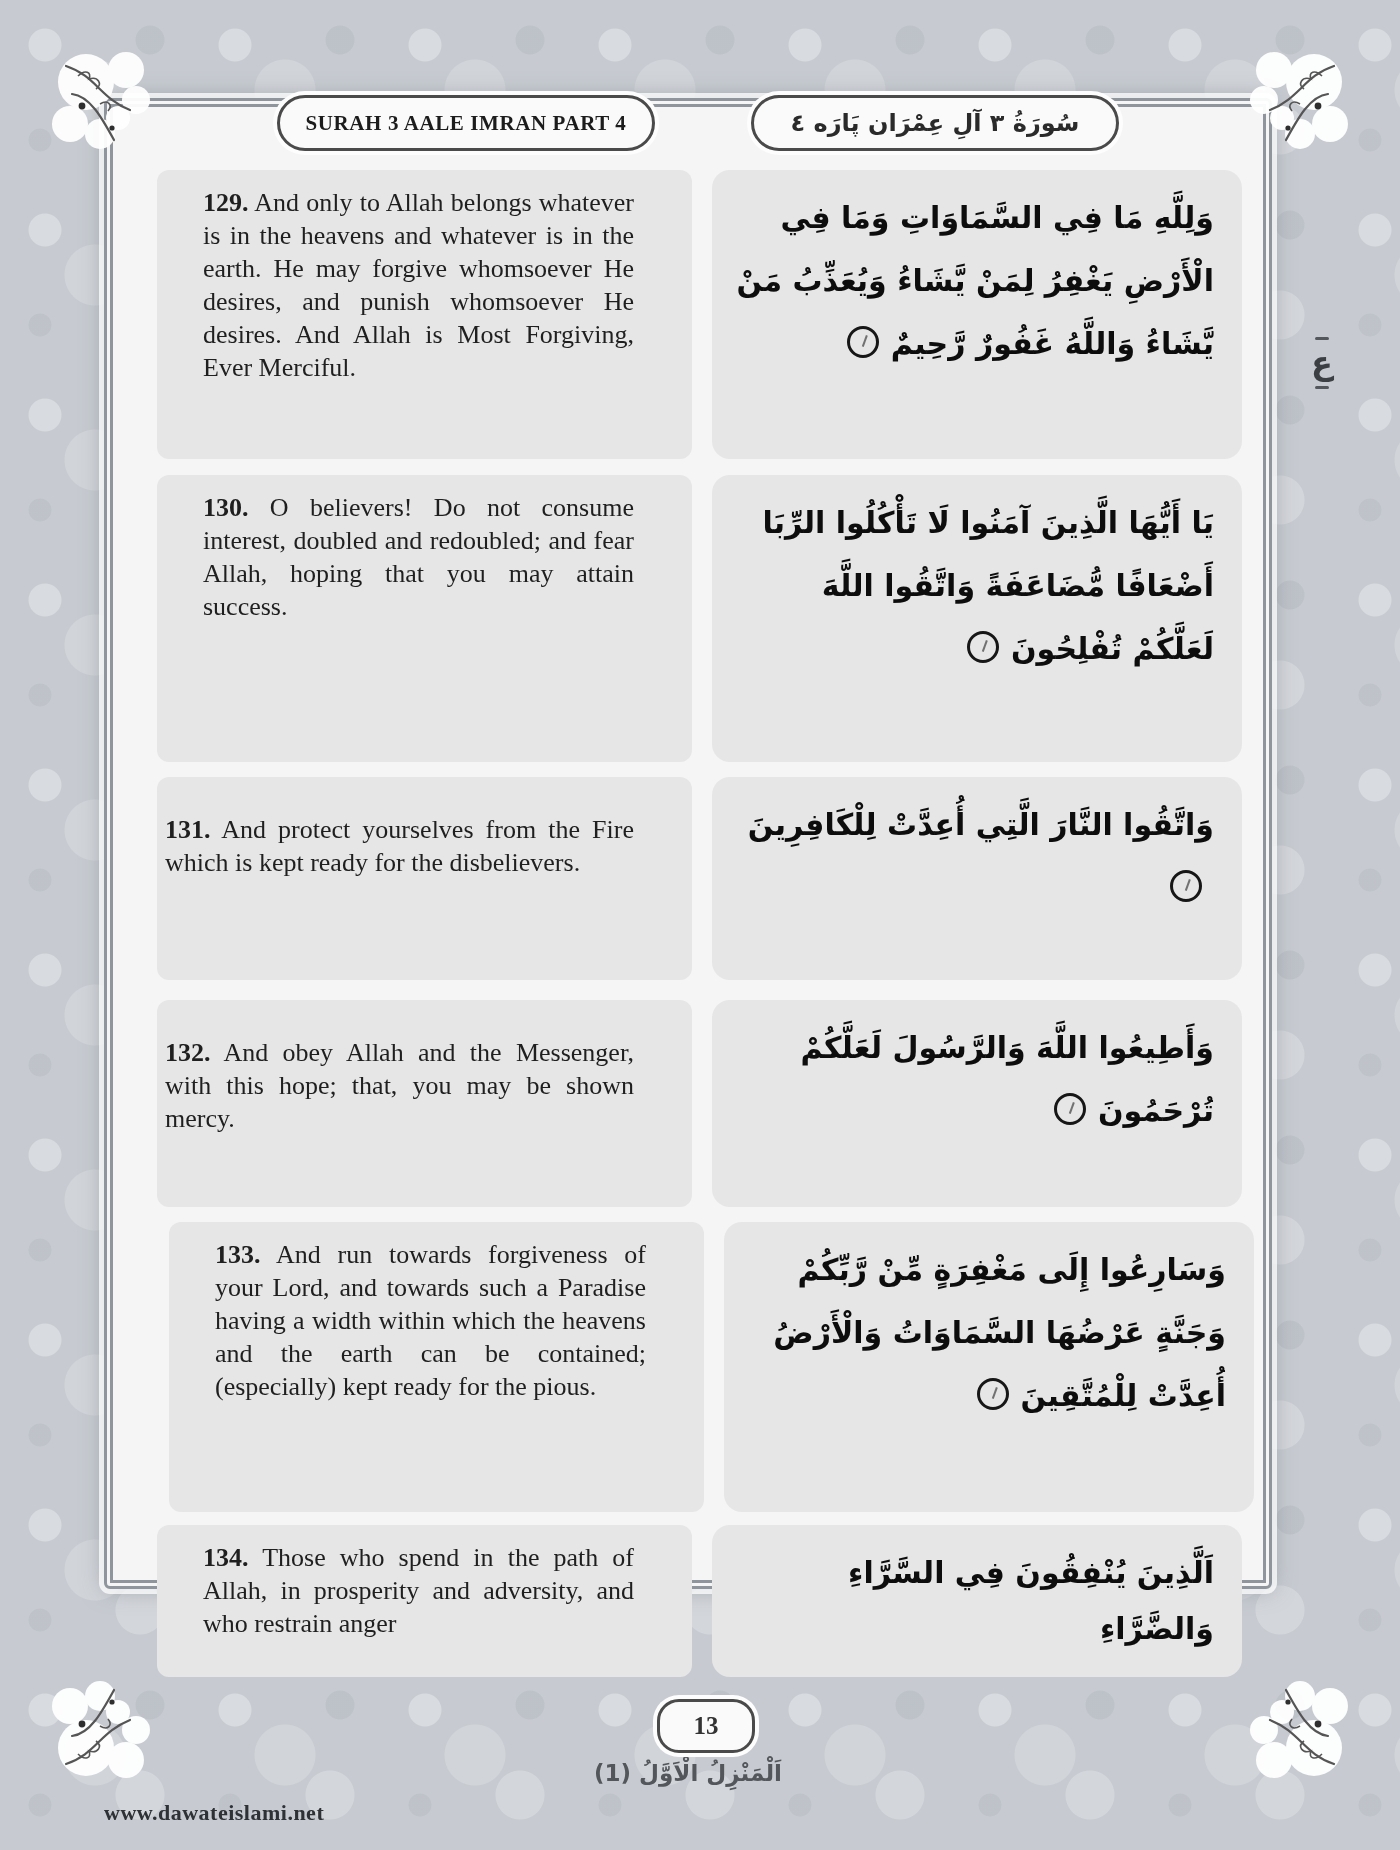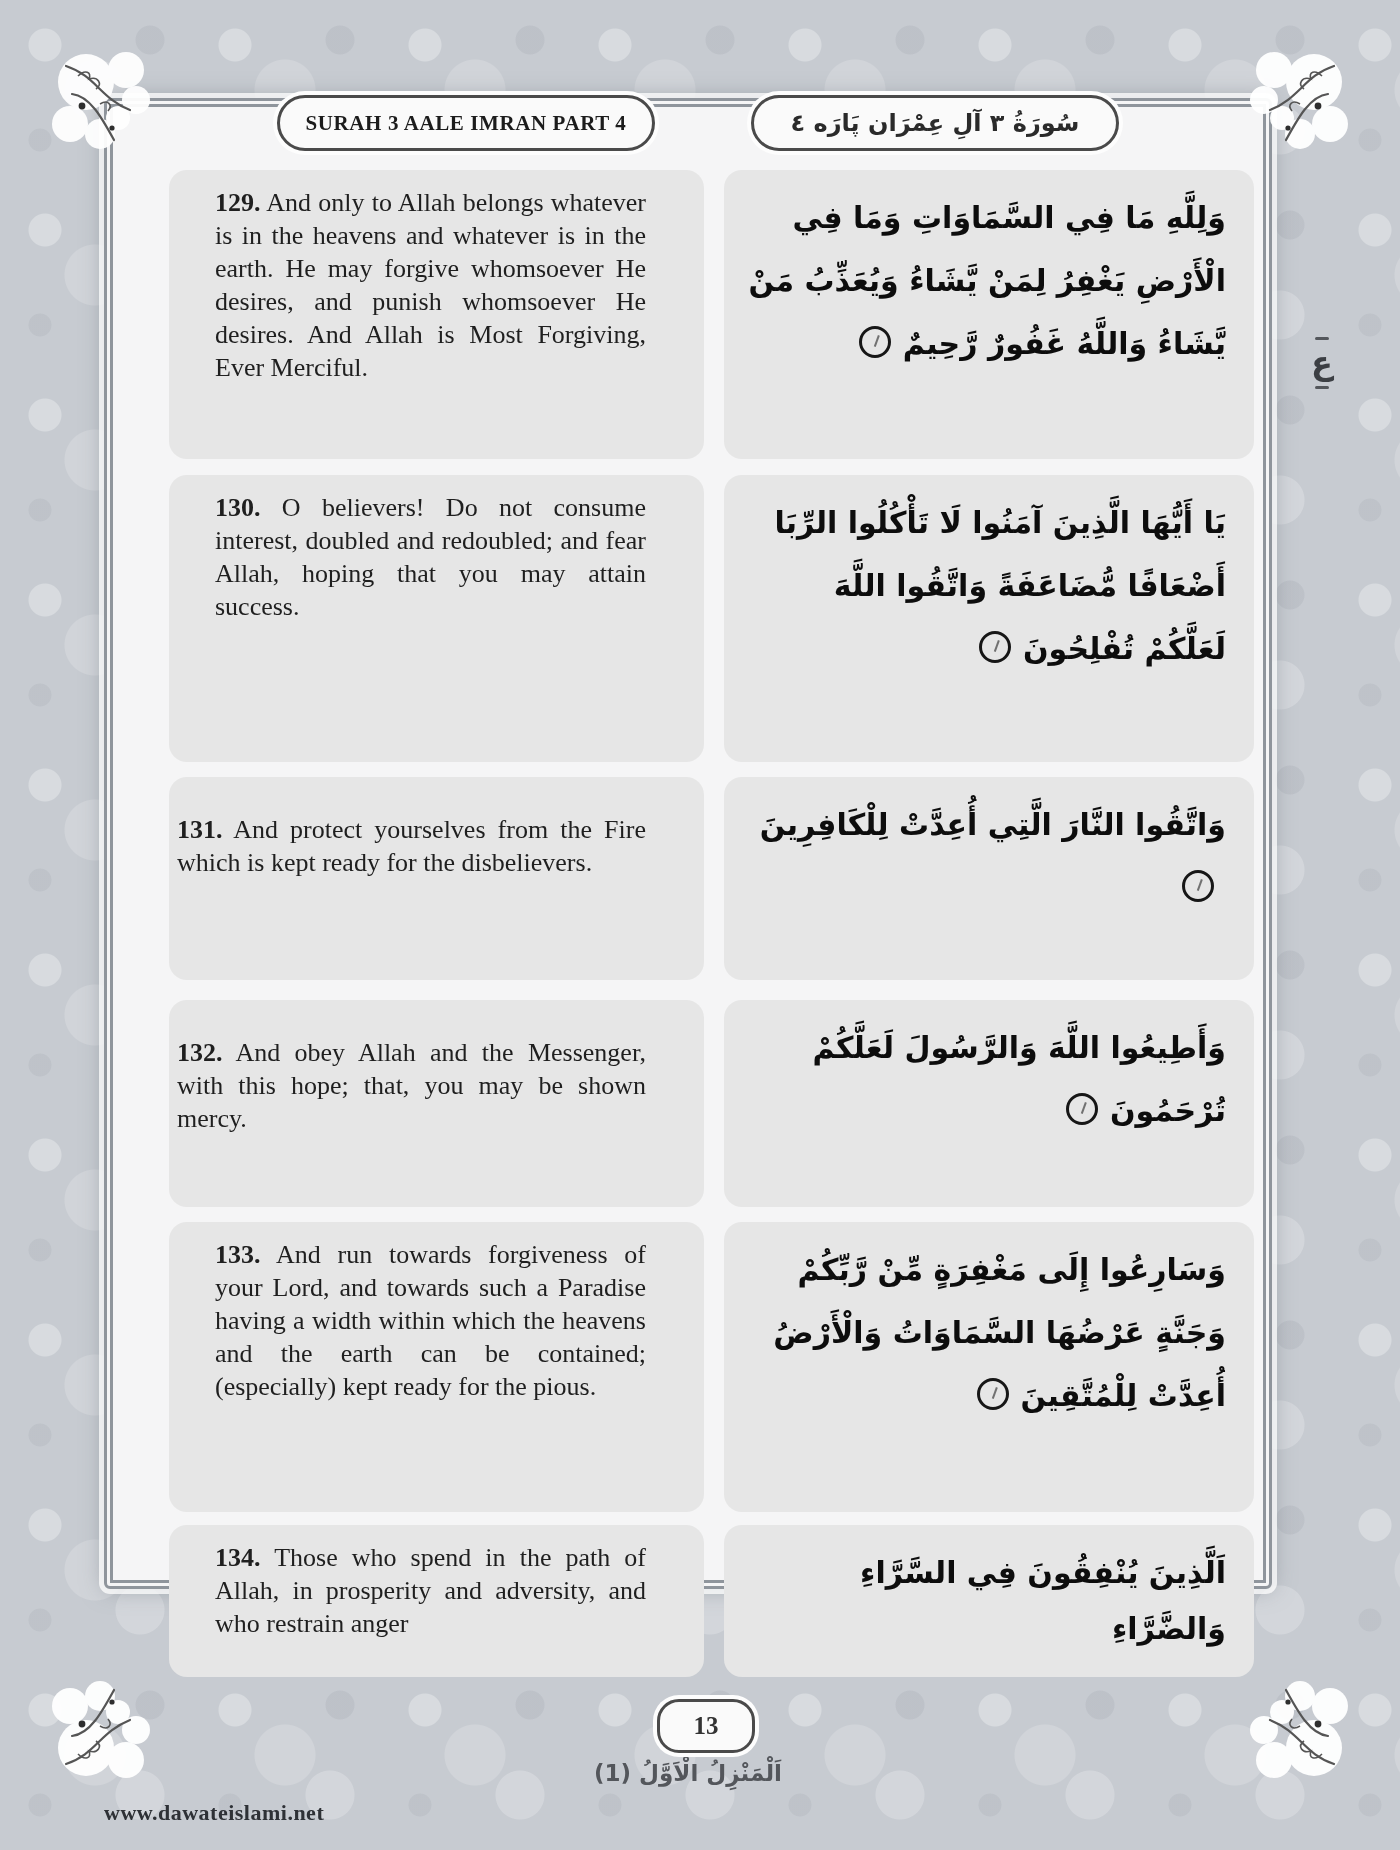--- a/index.html
+++ b/index.html
@@ -27,22 +27,22 @@
     display:flex;align-items:center;justify-content:center;
     box-shadow:0 0 0 4px #fdfdfd;z-index:5;
   }
   .pill-left{left:164px;top:-12px;width:372px;height:50px;
     font-weight:bold;font-size:21px;letter-spacing:0.6px;color:#1c1c1c;}
   .pill-right{left:638px;top:-12px;width:362px;height:50px;
     font-family:"DejaVu Sans",sans-serif;font-weight:bold;font-size:24px;color:#2a2a2a;direction:rtl;}
   
   .row{position:absolute;left:0;width:100%;display:flex;}
   .eng{
-    margin-left:56px;width:535px;box-sizing:border-box;background:#e6e6e6;
-    border-radius:18px;padding:16px 58px 10px 46px;
+    margin-left:44px;width:535px;box-sizing:border-box;background:#e6e6e6;
+    border-radius:12px;padding:16px 58px 10px 46px;
   }
   .eng.vpad{padding-top:36px;padding-left:8px;}
   .etext{
     margin:0;font-size:26px;line-height:33px;color:#1f1f1f;text-align:justify;
   }
   .vnum{font-weight:bold;}
   .arb{
     margin-left:20px;width:530px;box-sizing:border-box;background:#e6e6e6;
     border-radius:18px;padding:10px 28px 6px 22px;
     direction:rtl;text-align:right;
@@ -201,21 +201,21 @@
 
   <div class="row" style="top:893px;height:207px;">
     <div class="eng vpad">
       <p class="etext"><b class="vnum">132.</b> <span>And obey Allah and the Messenger, with this hope; that, you may be shown mercy.</span></p>
     </div>
     <div class="arb">
       <p class="atext"><span>وَأَطِيعُوا اللَّهَ وَالرَّسُولَ لَعَلَّكُمْ تُرْحَمُونَ</span><span class="ayah"></span></p>
     </div>
   </div>
 
-  <div class="row" style="top:1115px;height:290px;">
+  <div class="row" style="top:1115px;height:290px;padding-left:12px;">
     <div class="eng">
       <p class="etext"><b class="vnum">133.</b> <span>And run towards forgiveness of your Lord, and towards such a Paradise having a width within which the heavens and the earth can be contained; (especially) kept ready for the pious.</span></p>
     </div>
     <div class="arb">
       <p class="atext"><span>وَسَارِعُوا إِلَى مَغْفِرَةٍ مِّنْ رَّبِّكُمْ وَجَنَّةٍ عَرْضُهَا السَّمَاوَاتُ وَالْأَرْضُ أُعِدَّتْ لِلْمُتَّقِينَ</span><span class="ayah"></span></p>
     </div>
   </div>
 
   <div class="row" style="top:1418px;height:152px;">
     <div class="eng">

